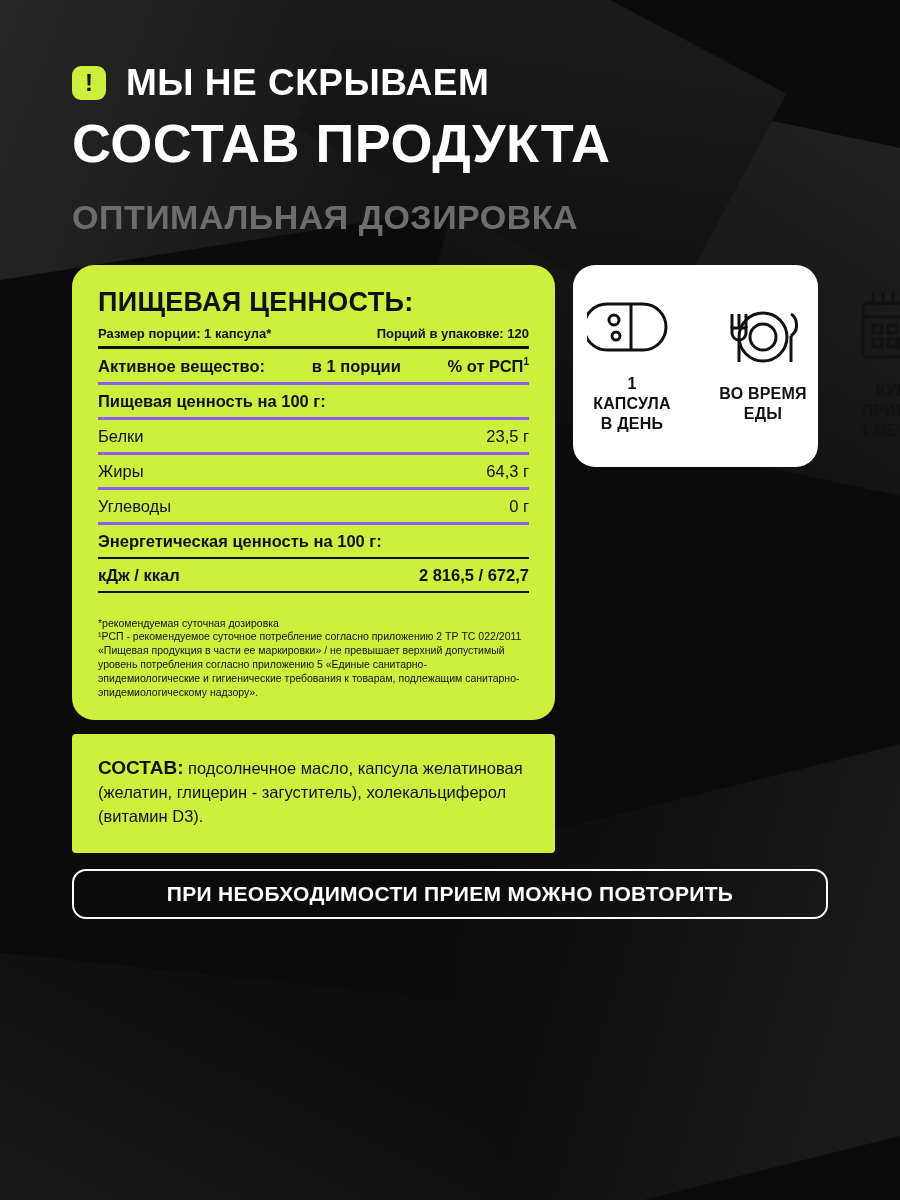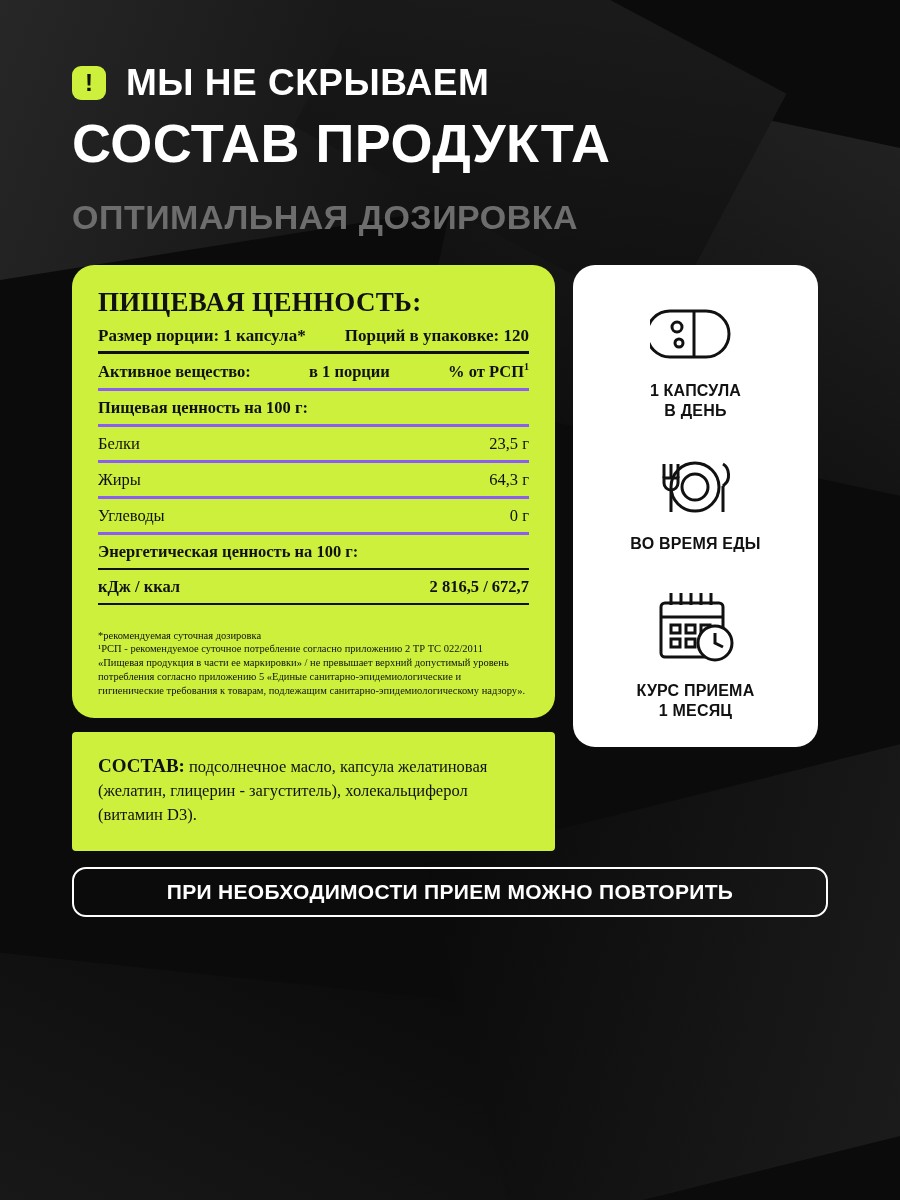--- a/index.html
+++ b/index.html
@@ -73,38 +73,38 @@
     margin-top: 24px;
   }
 
   
   .content {
     display: flex;
     gap: 18px;
     margin-top: 28px;
     align-items: flex-start;
   }
-  .left-col { width: 483px; font-family: Liberation Serif, serif; }
+  .left-col { width: 483px; }
   .right-col { width: 245px; }
 
   .card-lime {
     background: #ccf03b;
     border-radius: 22px;
     padding: 22px 26px 20px 26px;
   }
   .nutrition-title {
     font-size: 27px;
     font-weight: bold;
     color: #111;
     letter-spacing: 0.3px;
   }
   .serving-row {
     display: flex;
     justify-content: space-between;
-    font-size: 17px;
+    font-size: 13px;
     font-weight: bold;
     color: #111;
     margin-top: 8px;
     padding-bottom: 5px;
   }
   .rule-thick { border-bottom: 3px solid #111; }
   .rule-thin { border-bottom: 3px solid #8b5cf6; }
   .rule-mid { border-bottom: 2px solid #111; }
 
   .trow {
@@ -136,25 +136,25 @@
     font-size: 16.5px;
     line-height: 1.45;
     color: #111;
   }
   .card-comp b { font-size: 19px; }
 
   
   .card-white {
     background: #ffffff;
     border-radius: 22px;
-    padding: 38px 14px 26px 14px;
-    display: flex;
-    flex-direction: column;
-    align-items: center;
-    gap: 35px;
+    padding: 24px 14px 26px 14px;
+    display: flex;
+    flex-direction: row;
+    align-items: center;
+    gap: 26px;
   }
   .feature {
     display: flex;
     flex-direction: column;
     align-items: center;
     gap: 12px;
   }
   .feature-label {
     font-size: 16px;
     font-weight: bold;

